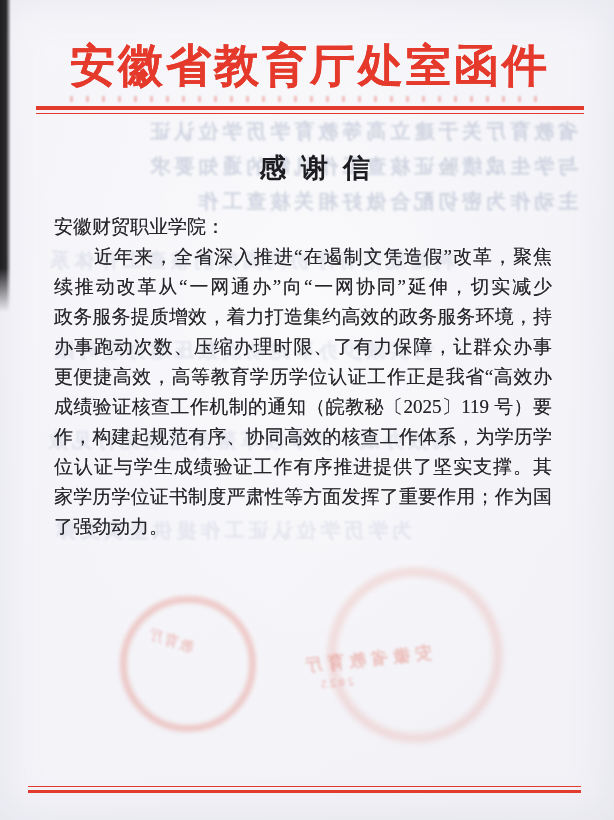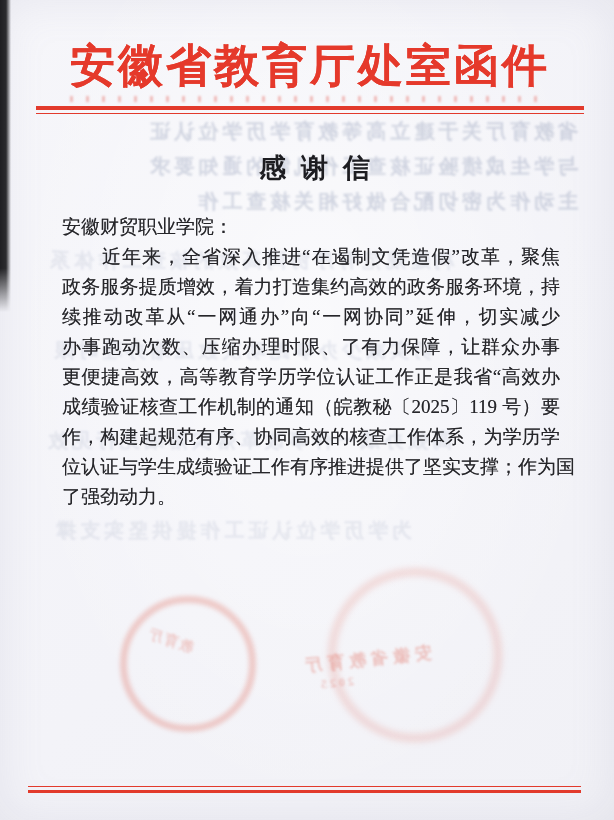--- a/index.html
+++ b/index.html
@@ -41,21 +41,21 @@
     background:repeating-linear-gradient(90deg,rgba(226,58,44,.38) 0 3px,transparent 3px 16px);
     filter:blur(1px);opacity:.8;
   }
   
   .doc-title{
     position:absolute;left:0;top:149px;width:614px;height:38px;
     text-align:center;font-weight:bold;font-size:27px;line-height:38px;
     letter-spacing:15px;padding-left:15px;color:#1d1d21;white-space:nowrap;
   }
   
-  .body-block{position:absolute;left:62px;top:212px;width:498px;}
+  .body-block{position:absolute;left:54px;top:212px;width:498px;}
   .bline{
     height:30px;line-height:30px;font-size:19px;color:#26262a;
     text-align:justify;text-align-last:justify;white-space:nowrap;
     text-shadow:0 0 .4px rgba(38,38,42,.6);
   }
   .bline.pend{text-align-last:left;}
   
   .ghost{
     position:absolute;transform:scaleX(-1);
     font-size:20px;letter-spacing:4px;white-space:nowrap;
@@ -101,27 +101,28 @@
   <div class="red-ticks"></div>
   <div class="letterhead">安徽省教育厅处室函件</div>
   <div class="rule rule-top-thick"></div>
   <div class="rule rule-top-thin"></div>
 
   <div class="doc-title">感谢信</div>
 
   <div class="body-block">
     <div class="bline pend">安徽财贸职业学院：</div>
     <div class="bline">　　近年来，全省深入推进“在遏制文凭造假”改革，聚焦</div>
+    <div class="bline">续推动改革从“一网通办”向“一网协同”延伸，切实减少</div>
     <div class="bline">政务服务提质增效，着力打造集约高效的政务服务环境，持</div>
-    <div class="bline">续推动改革从“一网通办”向“一网协同”延伸，切实减少</div>
     <div class="bline">办事跑动次数、压缩办理时限、了有力保障，让群众办事</div>
     <div class="bline">更便捷高效，高等教育学历学位认证工作正是我省“高效办</div>
     <div class="bline">成绩验证核查工作机制的通知（皖教秘〔2025〕119 号）要</div>
     <div class="bline">作，构建起规范有序、协同高效的核查工作体系，为学历学</div>
-    <div class="bline">位认证与学生成绩验证工作有序推进提供了坚实支撑；作为国</div>
+    <div class="bline">位认证与学生成绩验证工作有序推进提供了坚实支撑。其</div>
+    <div class="bline">家学历学位证书制度严肃性等方面发挥了重要作用；作为国</div>
     <div class="bline pend">了强劲动力。</div>
   </div>
 
   <div class="rule rule-bot-thin"></div>
   <div class="rule rule-bot-thick"></div>
 
   <div class="scan-edge"></div>
 </div>
 
 </body></html>

